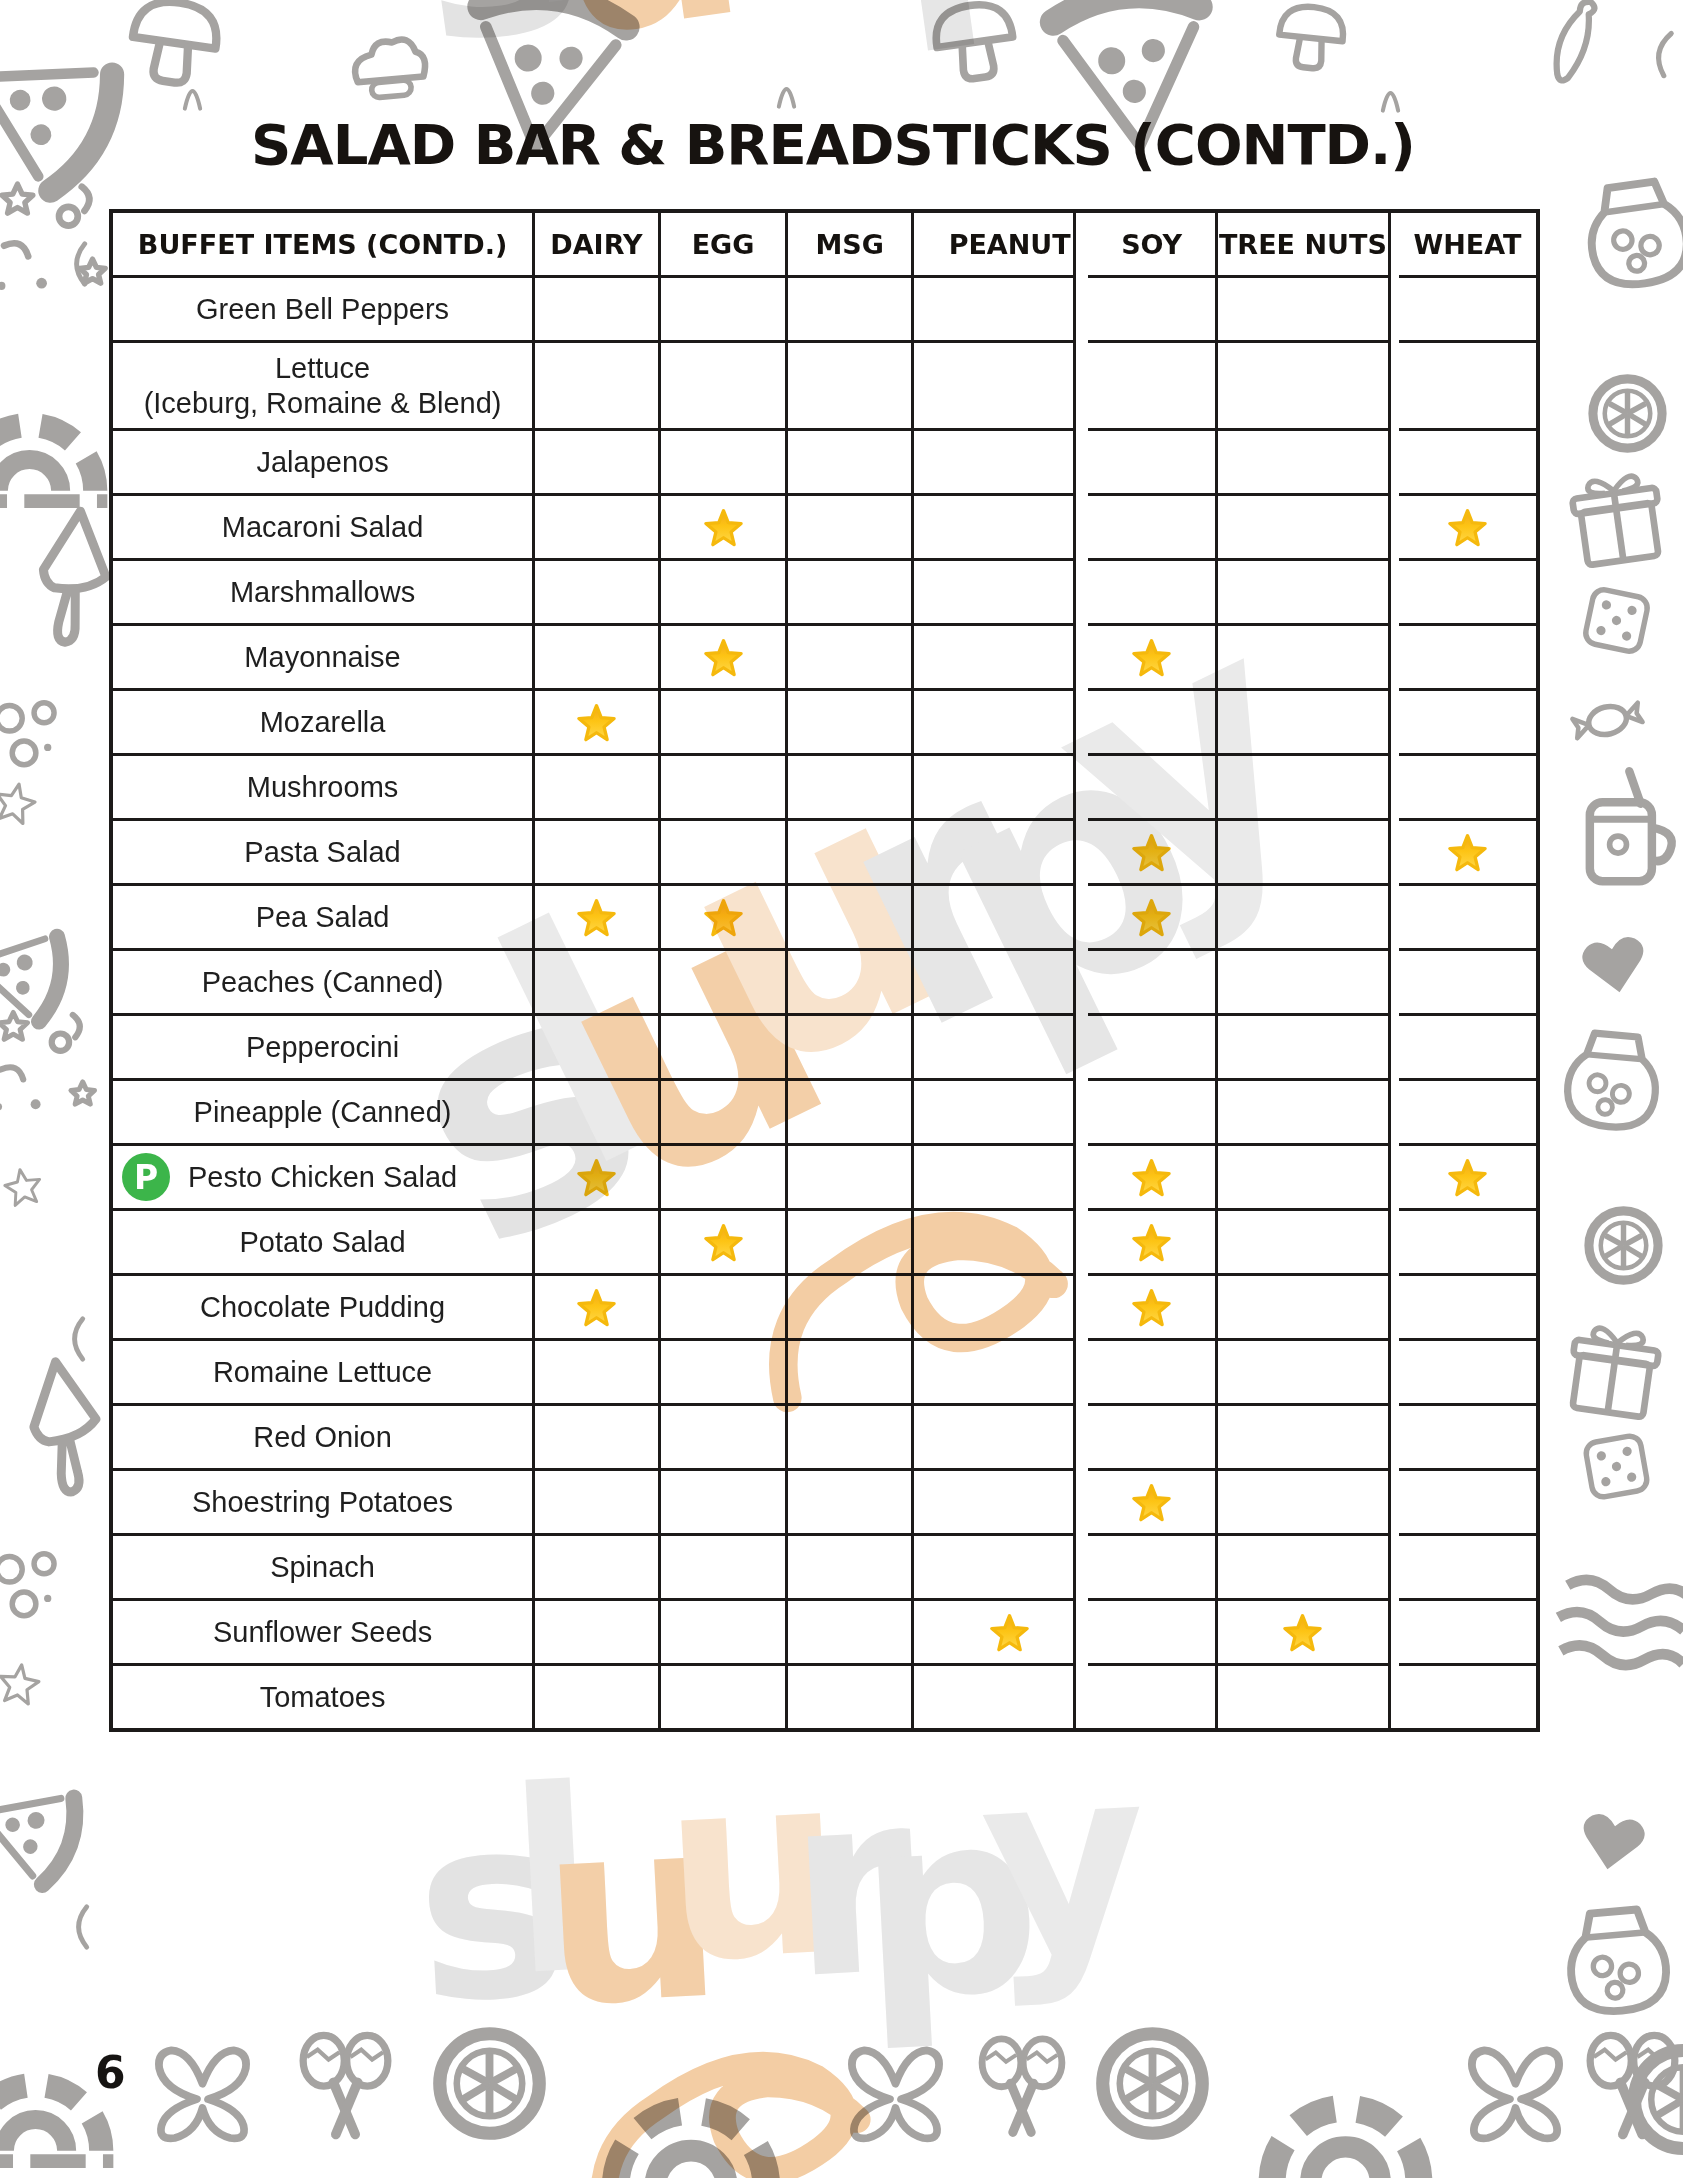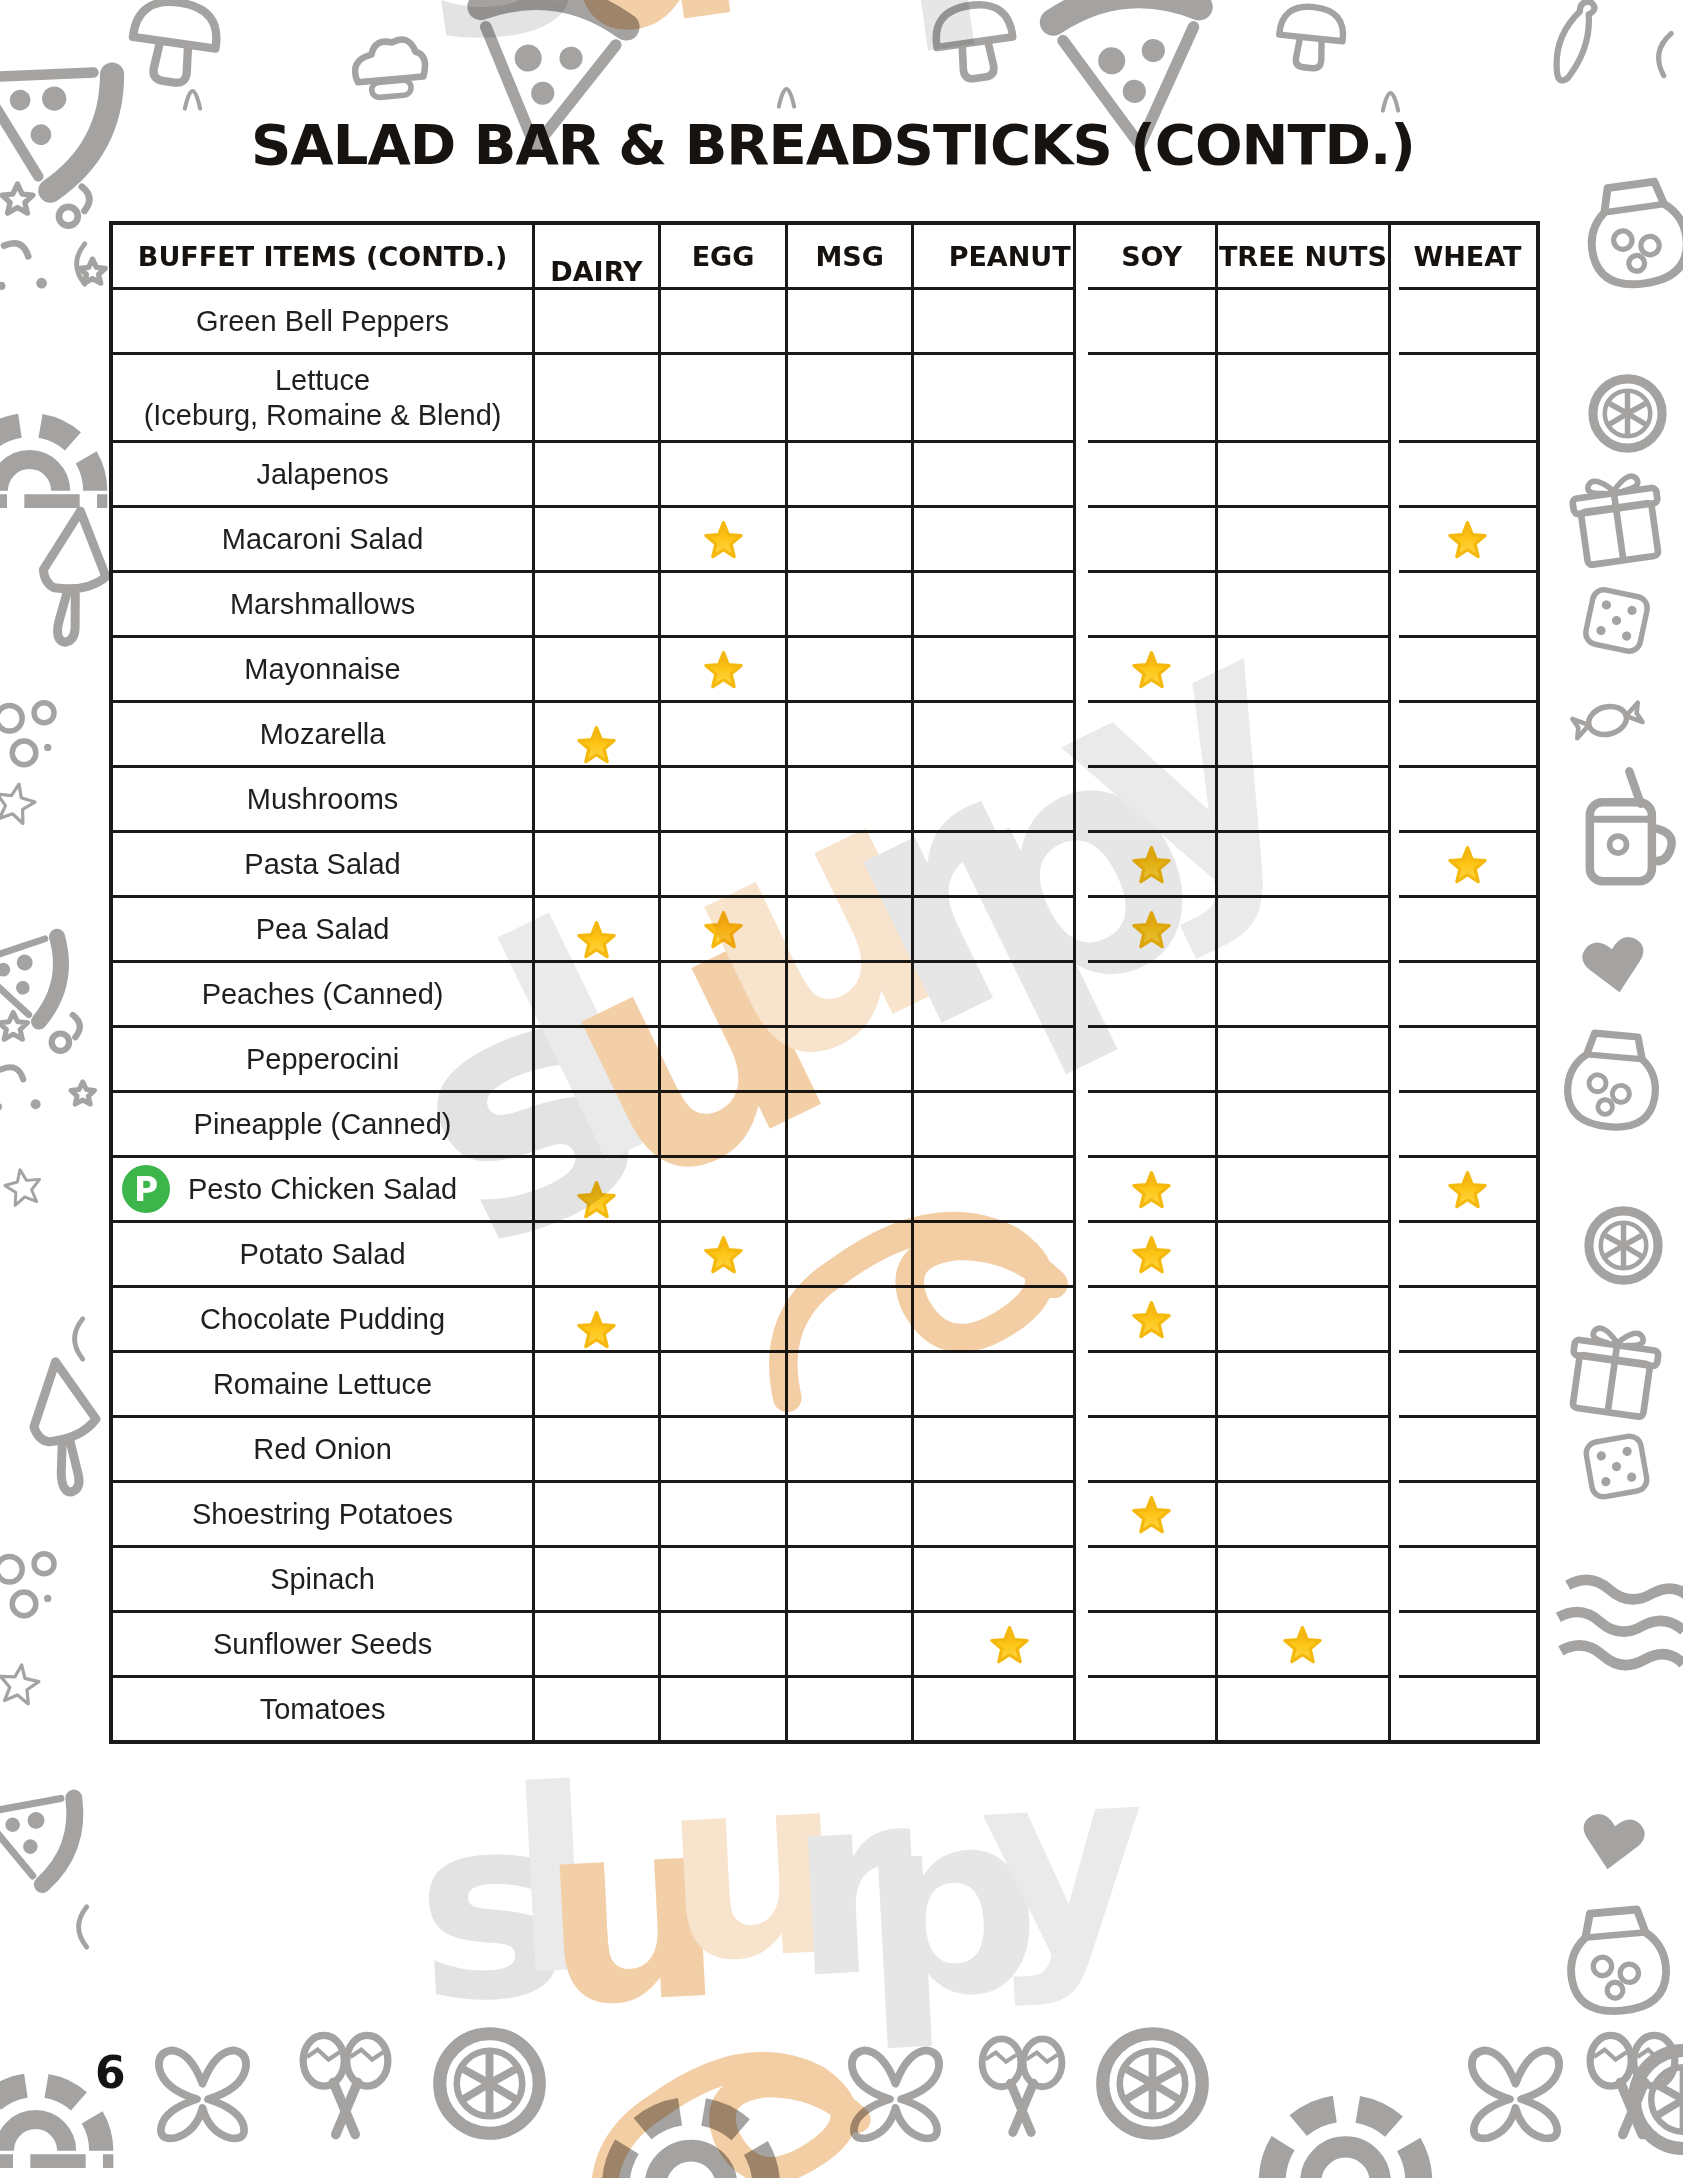--- a/index.html
+++ b/index.html
@@ -12,32 +12,32 @@
   .deco svg{width:100%;height:100%;}
   
   .page-title{
     position:absolute;left:833px;top:112px;transform:translateX(-50%);
     z-index:4;white-space:nowrap;
     font-family:"DejaVu Sans", sans-serif;font-weight:bold;
     font-size:56px;letter-spacing:-1px;color:#171310;
   }
   
   .allergen-table{
-    position:absolute;left:109px;top:221px;width:1431px;z-index:2;
+    position:absolute;left:109px;top:209px;width:1431px;z-index:2;
     border:4px solid #1c1a19;box-sizing:border-box;background:#ffffff;
   }
   .tr{display:flex;}
   .td{
     box-sizing:border-box;border-right:3px solid #1c1a19;border-bottom:3px solid #1c1a19;
     display:flex;align-items:center;justify-content:center;position:relative;
     background:#ffffff;
   }
   .tr .td:last-child{border-right:none;}
   .tr.last .td{border-bottom:none;}
-  .c0{width:437px;} .c1{width:130px;align-items:flex-end;} .c2{width:132px;} .c3{width:130px;}
+  .c0{width:437px;} .c1{width:130px;} .c2{width:132px;} .c3{width:130px;}
   .c4{width:167px;padding-left:32px;} .c5{width:134px;margin-left:12px;} .c6{width:179px;} .c7{width:142px;margin-left:8px;}
   .rh{height:65px;} .rn{height:65px;} .rt{height:88px;} .tr.last .td{height:62px;}
   .th{
     font-family:"DejaVu Sans", sans-serif;font-weight:bold;font-size:27px;
     color:#15120f;letter-spacing:0px;white-space:nowrap;
   }
   .item-label{
     font-size:29px;color:#1f1f1f;text-align:center;line-height:1.2;
   }
   .p-badge{

